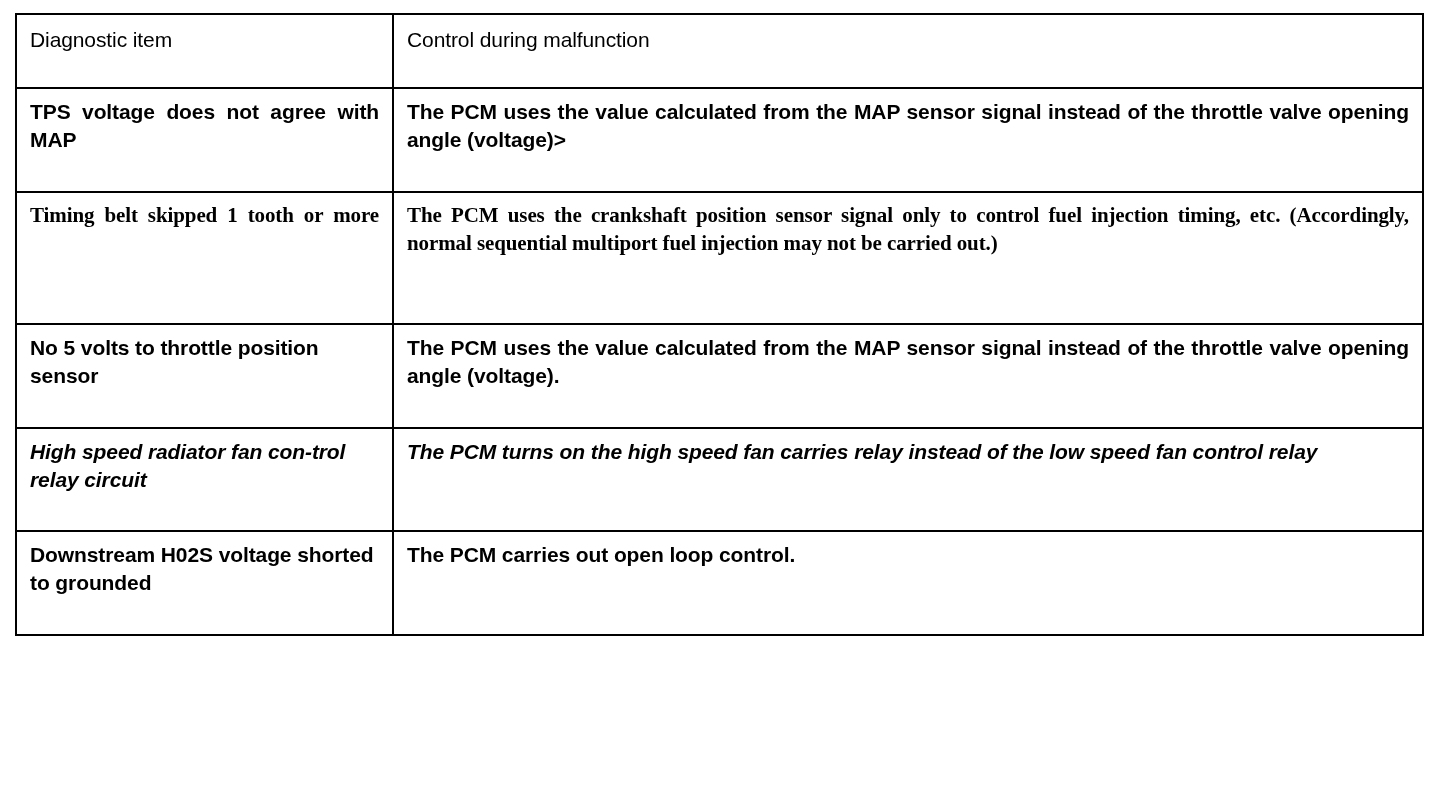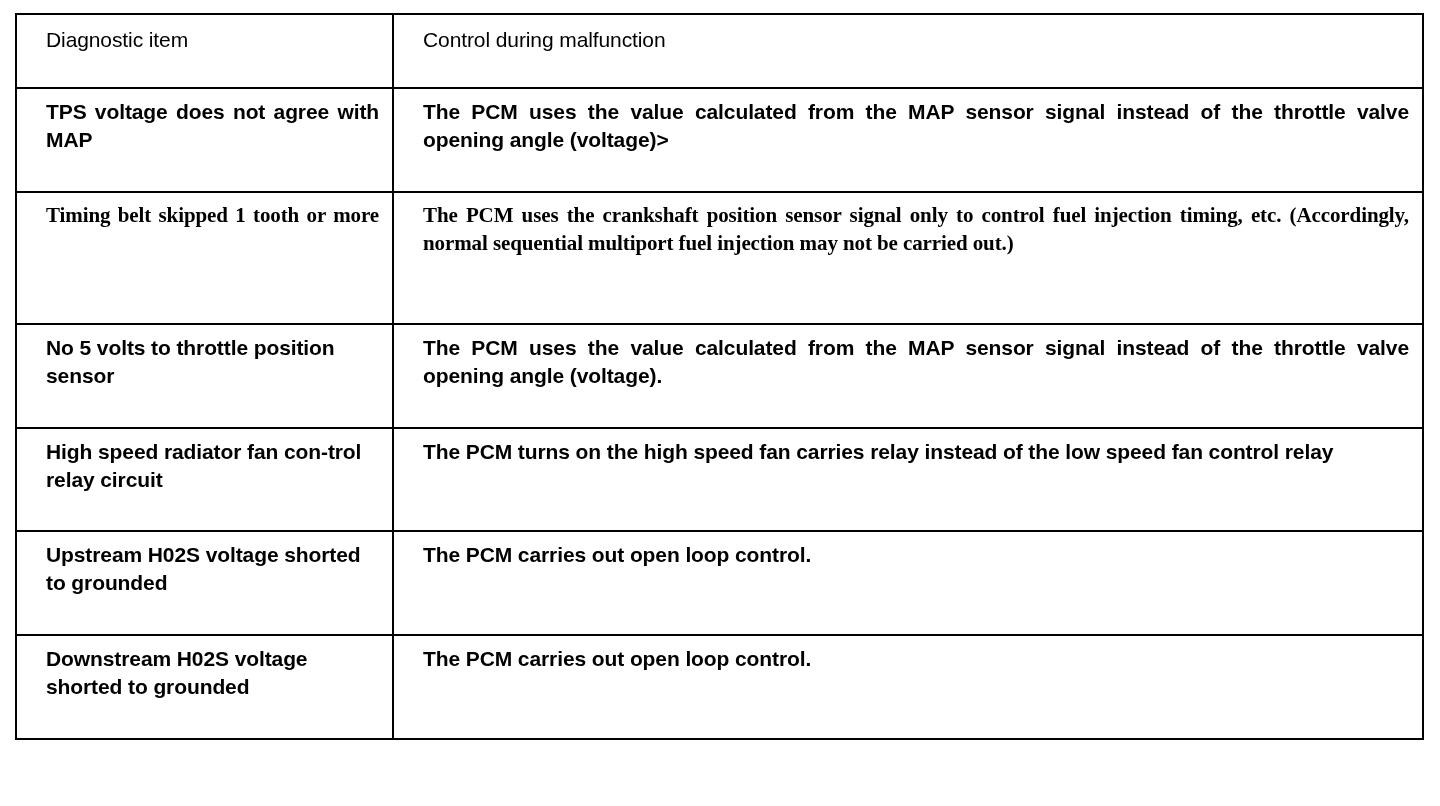--- a/index.html
+++ b/index.html
@@ -34,21 +34,21 @@
     table-layout: fixed;
     background: #ffffff;
   }
 
   #doc-table col.col-item  { width: 377px; }
   #doc-table col.col-ctrl  { width: 1030px; }
 
   #doc-table td {
     border: 2px solid #000000;
     vertical-align: top;
-    padding: 9px 13px 10px 29px;
+    padding: 9px 13px 10px 13px;
     font-size: 21px;
     line-height: 1.33;
     font-weight: bold;
     color: #000000;
     background: #ffffff;
     letter-spacing: -0.1px;
   }
 
   
   #doc-table tr.header-row td {
@@ -62,21 +62,21 @@
   .ctrl-justify { text-align: justify; text-align-last: left; }
 
   .cell-text { display: block; }
 
   
   .h-row-head   { height: 49px; }
   .h-row-1      { height: 83px; margin-top: 7px; }
   .h-row-2      { height: 111px; font-family: Liberation Serif, serif; }
   .h-row-3      { height: 83px; }
   .h-row-4      { height: 83px; }
-  .h-row-5      { height: 82px; }
+  .h-row-5      { height: 82px; font-style: italic; }
   .h-row-6      { height: 83px; }
   .h-row-7      { height: 83px; }
 </style>
 </head>
 <body>
 
 <div id="page">
 
   <table id="doc-table">
     <colgroup>
@@ -124,28 +124,20 @@
 
       <tr>
         <td class="h-row-5">
           <span class="cell-text">High speed radiator fan con-trol relay circuit</span>
         </td>
         <td class="h-row-5 ctrl-justify">
           <span class="cell-text">The PCM turns on the high speed fan carries relay instead of the low speed fan control relay</span>
         </td>
       </tr>
 
-      <tr>
-        <td class="h-row-6">
-          <span class="cell-text">Upstream H02S voltage shorted to grounded</span>
-        </td>
-        <td class="h-row-6">
-          <span class="cell-text">The PCM carries out open loop control.</span>
-        </td>
-      </tr>
 
       <tr>
         <td class="h-row-7">
           <span class="cell-text">Downstream H02S voltage shorted to grounded</span>
         </td>
         <td class="h-row-7">
           <span class="cell-text">The PCM carries out open loop control.</span>
         </td>
       </tr>
 

